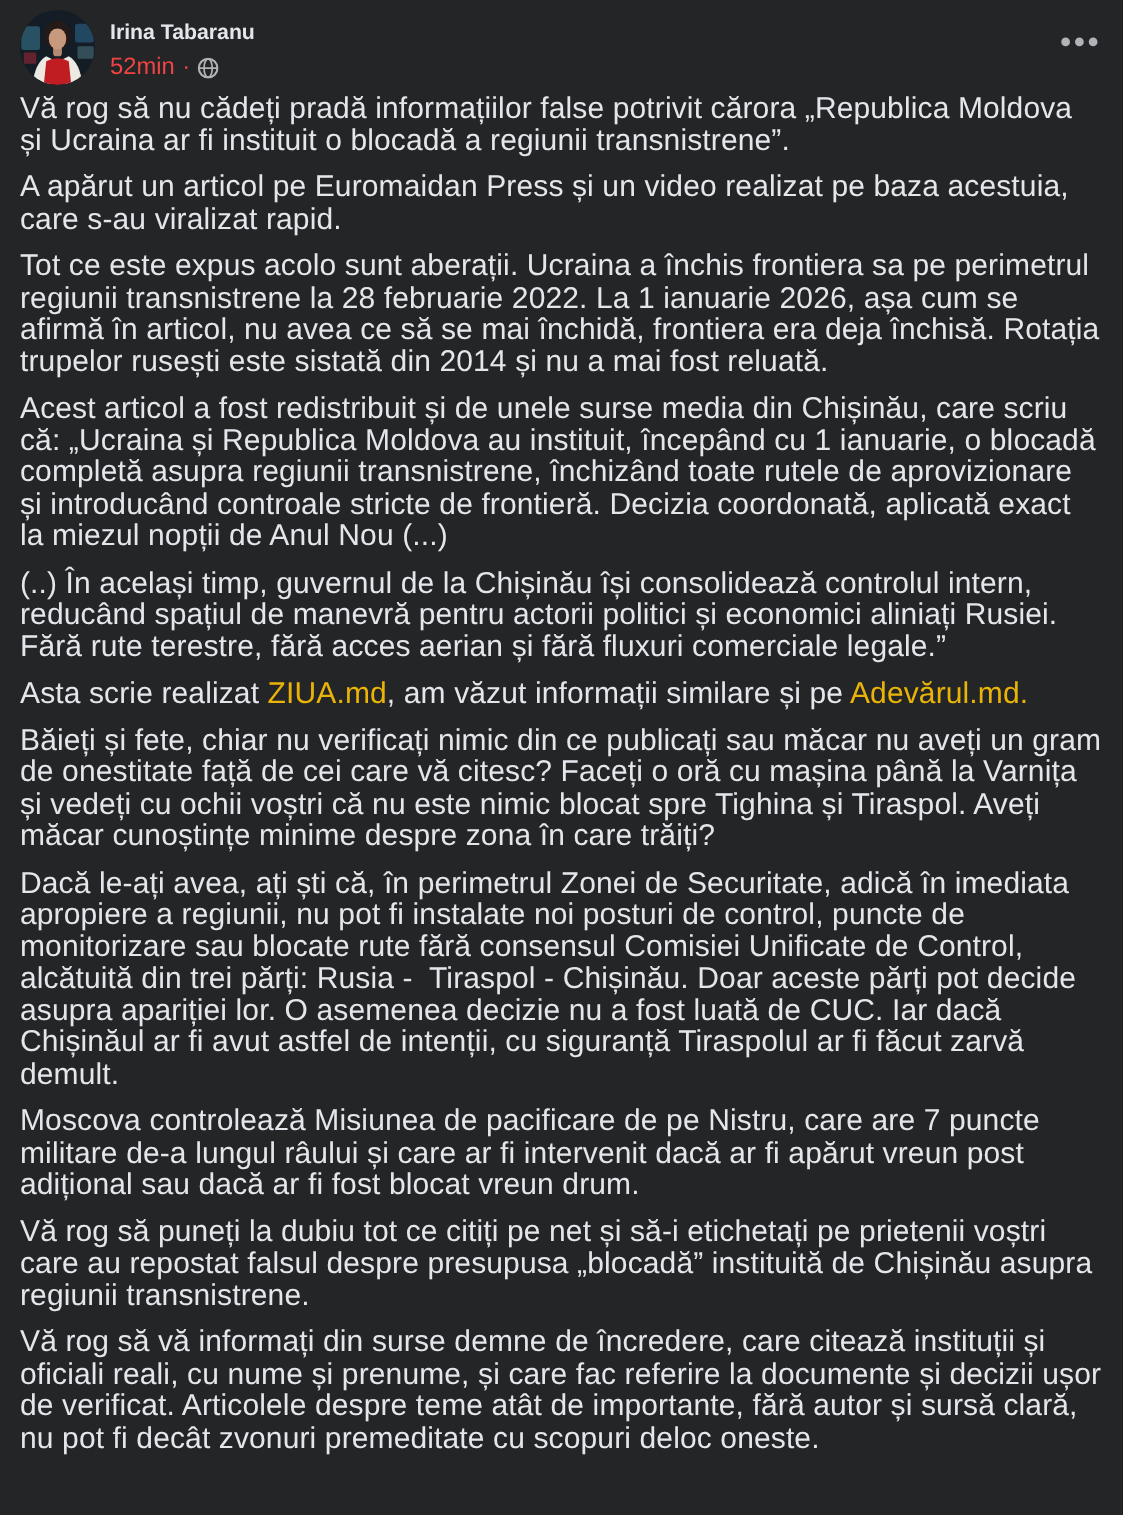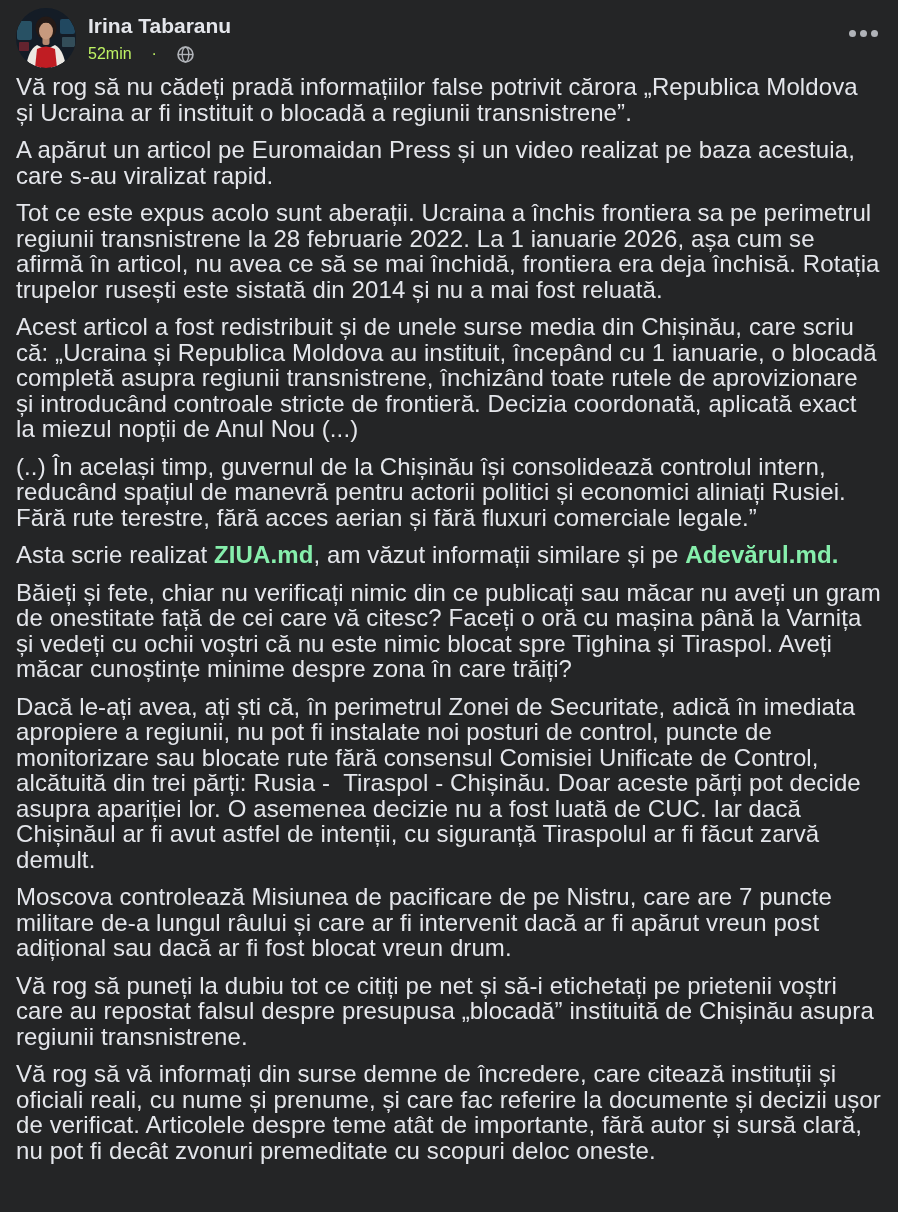--- a/index.html
+++ b/index.html
@@ -25,33 +25,33 @@
     width:60px; height:60px;
     border-radius:50%;
     overflow:hidden;
     flex:0 0 auto;
     cursor:pointer;
     background:#16202b;
   }
   .avatar svg { display:block; }
   .header-info { margin-left:12px; padding-top:5px; }
   .author {
-    font-size:21px;
+    font-size:17px;
     font-weight:700;
     color:#e4e6eb;
     line-height:26px;
     cursor:pointer;
   }
   .meta {
     display:flex;
     align-items:center;
-    gap:20px;
+    gap:6px;
     margin-top:3px;
-    font-size:16px;
-    color:#bef264;
+    font-size:19px;
+    color:#ef4444;
     line-height:24px;
   }
   .meta .time { cursor:pointer; }
   .globe { width:17px; height:17px; display:inline-block; }
   .menu-btn {
     position:absolute;
     right:14px; top:20px;
     display:flex;
     align-items:center;
     gap:4px;
@@ -69,22 +69,22 @@
   .content {
     padding:4px 16px 0 16px;
     font-size:24px;
     line-height:25.5px;
     color:#e4e6eb;
     letter-spacing:.1px;
   }
   .content p { margin:0 0 12px 0; white-space:pre-wrap; }
   .content p:first-child { margin-top:2px; }
   .content a {
-    color:#86efac;
-    font-weight:700;
+    color:#eab308;
+    font-weight:400;
     text-decoration:none;
     cursor:pointer;
   }
 </style>
 </head>
 <body>
 
 <div class="card">
 
   <div class="header">

